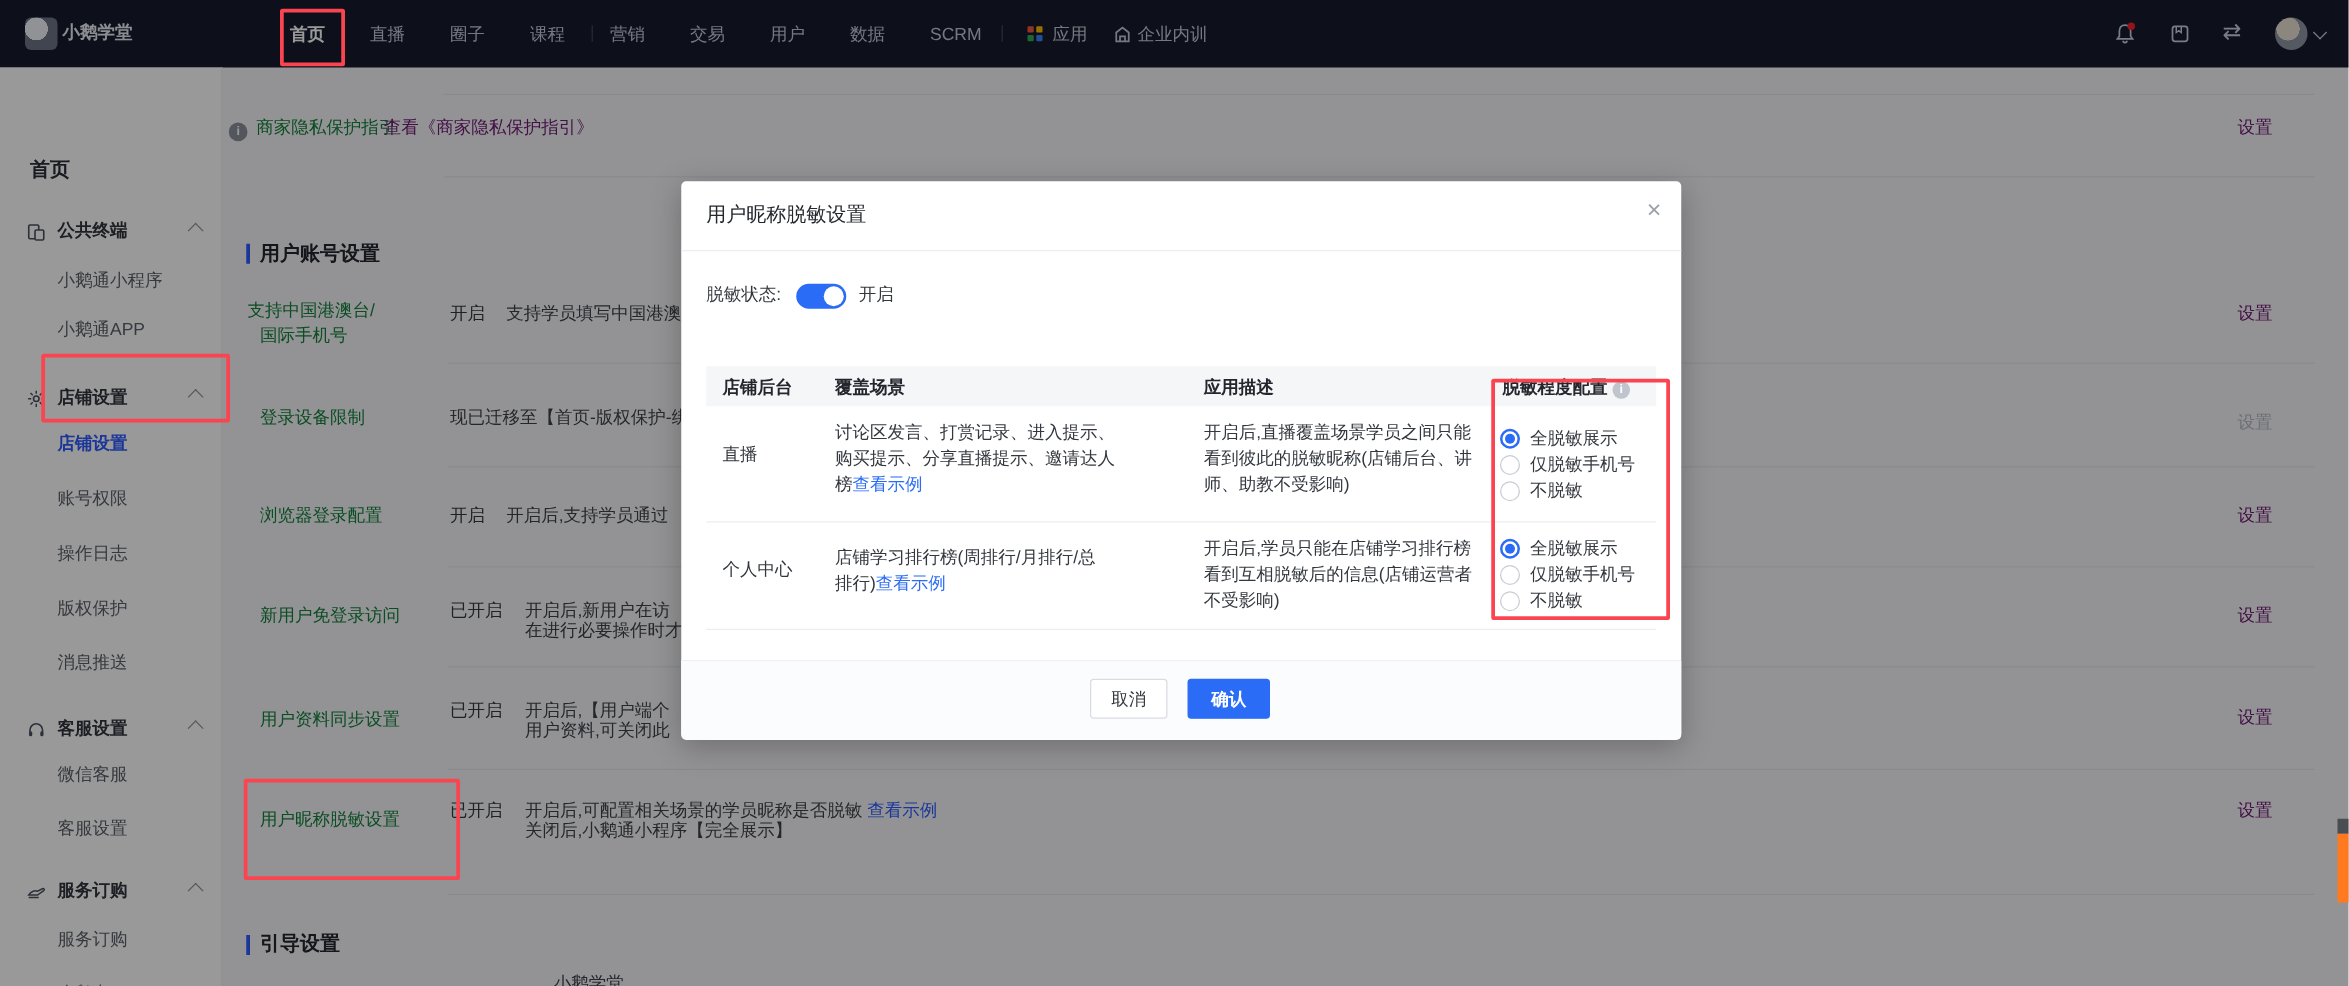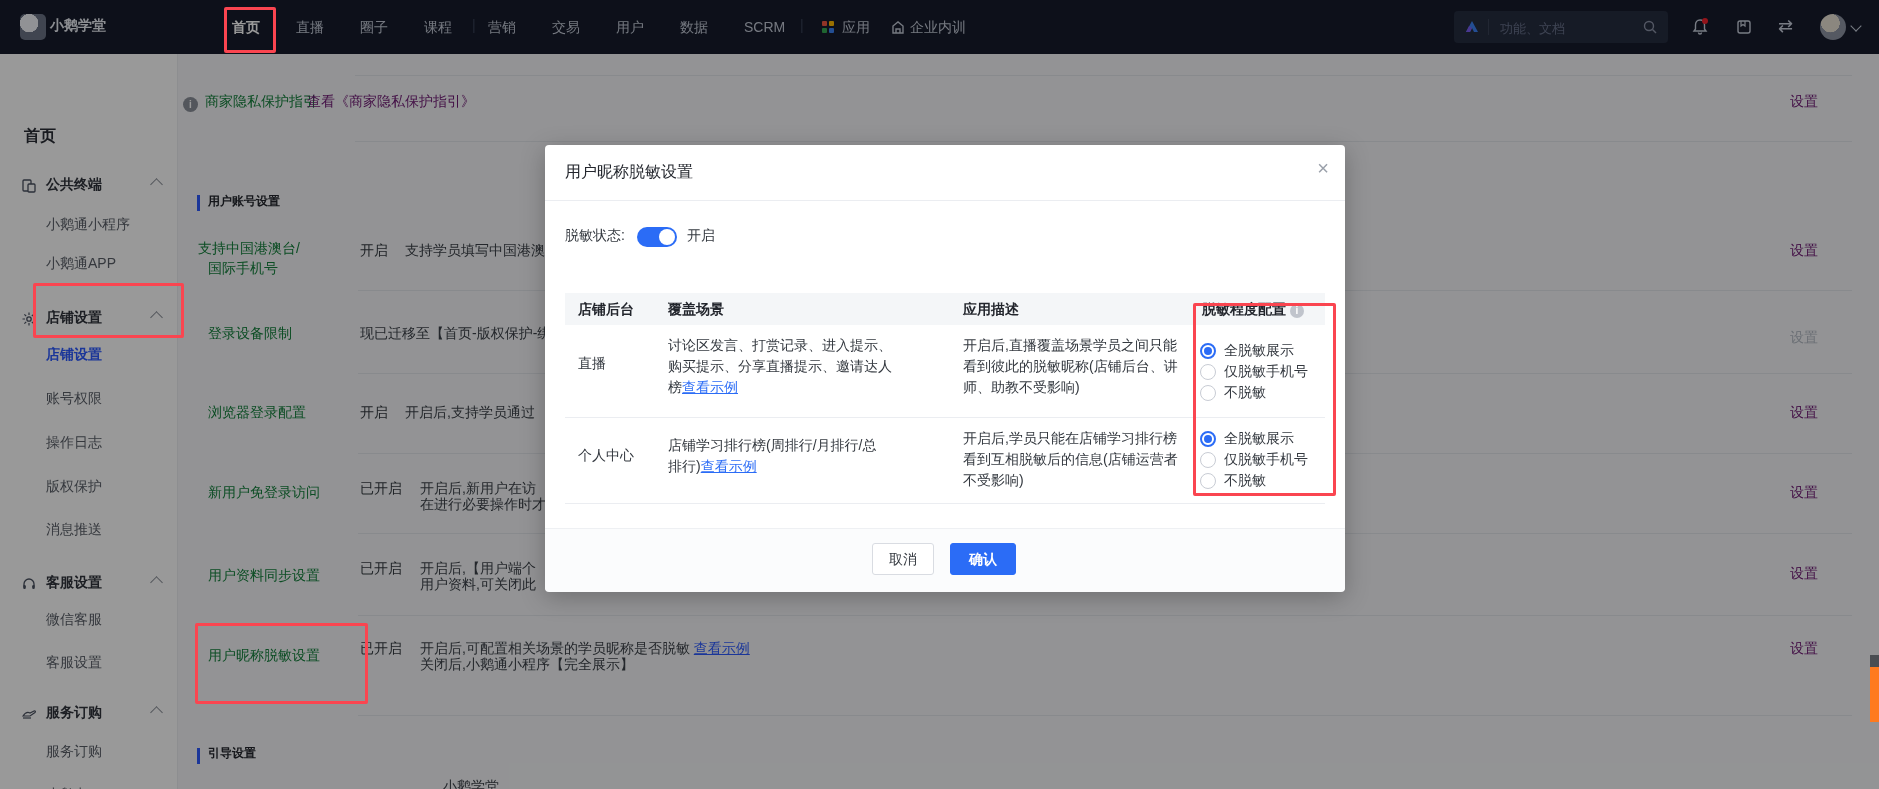--- a/index.html
+++ b/index.html
@@ -26,23 +26,23 @@
   .side-item{position:absolute;left:46px;color:#5a5f68;cursor:pointer;white-space:nowrap;}
   .side-item.active{color:#2e5bff;font-weight:bold;}
   .side-ic{position:absolute;left:21px;width:16px;height:16px;color:#4a5160;}
   .caret{position:absolute;left:152px;width:8px;height:8px;border-left:1.5px solid #8b9099;border-top:1.5px solid #8b9099;transform:rotate(45deg);}
   
   .c-label{position:absolute;color:#15803d;font-weight:normal;line-height:20px;white-space:nowrap;}
   .c-status{position:absolute;color:#33383f;line-height:20px;white-space:nowrap;}
   .c-desc{position:absolute;color:#3d424a;line-height:20px;white-space:nowrap;}
   .c-action{position:absolute;color:#701a75;line-height:20px;cursor:pointer;}
   .c-action.disabled{color:#b4bac4;}
-  .c-link{color:#2e5bff;cursor:pointer;text-decoration:underline;}
+  .c-link{color:#2e5bff;cursor:pointer;}
   .sec-bar{position:absolute;width:3px;height:16px;background:#2e5bff;}
-  .sec-title{position:absolute;font-size:12px;font-weight:bold;color:#23262d;white-space:nowrap;}
+  .sec-title{position:absolute;font-size:16px;font-weight:bold;color:#23262d;white-space:nowrap;}
   .info-dot{display:inline-block;width:15px;height:15px;border-radius:50%;background:#8a8f99;color:#fff;
             font-size:10px;line-height:15px;text-align:center;font-weight:bold;vertical-align:-2px;}
   
   #overlay{position:absolute;left:0;top:0;width:1879px;height:789px;background:rgba(0,0,0,0.40);z-index:10;}
   #modal{position:absolute;left:545px;top:145px;width:800px;height:446px;background:#fff;border-radius:4px;
          box-shadow:0 6px 24px rgba(0,0,0,.25);z-index:20;}
   .m-title{position:absolute;left:20px;top:17px;font-size:16px;color:#23262d;}
   .m-close{position:absolute;right:16px;top:12px;font-size:20px;color:#9aa0aa;cursor:pointer;}
   .m-hdiv{position:absolute;left:0;top:55px;width:100%;height:1px;background:#ebedf1;}
   .toggle{position:absolute;width:40px;height:20px;border-radius:10px;background:#2b6cf6;cursor:pointer;}
@@ -90,32 +90,20 @@
       <span class="abs" style="left:7px;top:0;width:5px;height:5px;background:#ffbb00;border-radius:1px"></span>
       <span class="abs" style="left:0;top:7px;width:5px;height:5px;background:#34a853;border-radius:1px"></span>
       <span class="abs" style="left:7px;top:7px;width:5px;height:5px;background:#3b82f6;border-radius:1px"></span>
     </div>
     <div class="nav-item" style="left:842px">应用</div>
     <svg class="abs" style="left:890px;top:19px" width="16" height="16" viewBox="0 0 16 16">
       <path d="M3 14 V7 L8 3 L13 7 V14 Z M6 14 V10 H10 V14" fill="none" stroke="#c3c9d6" stroke-width="1.4"></path>
     </svg>
     <div class="nav-item" style="left:910px">企业内训</div>
 
-    <div id="searchbox">
-      <svg class="abs" style="left:10px;top:8px" width="16" height="16" viewBox="0 0 16 16">
-        <path d="M8 2 L14 13 H10 L8 9 L6 13 H2 Z" fill="#3b82f6"></path>
-        <path d="M8 9 L6 13 H2 L5 7 Z" fill="#7c5cf0"></path>
-      </svg>
-      <span class="sbox-sep"></span>
-      <input type="text" placeholder="功能、文档" style="">
-      <svg class="abs" style="left:188px;top:8px" width="16" height="16" viewBox="0 0 16 16">
-        <circle cx="7" cy="7" r="4.5" fill="none" stroke="#8b93a7" stroke-width="1.4"></circle>
-        <line x1="10.5" y1="10.5" x2="14" y2="14" stroke="#8b93a7" stroke-width="1.4"></line>
-      </svg>
-    </div>
     <svg class="abs" style="left:1690px;top:17px" width="20" height="20" viewBox="0 0 20 20">
       <path d="M10 3 C7 3 5.5 5 5.5 8 V12 L4 14 H16 L14.5 12 V8 C14.5 5 13 3 10 3 Z" fill="none" stroke="#c9cfdd" stroke-width="1.4"></path>
       <path d="M8.5 15.5 a1.5 1.5 0 0 0 3 0" fill="none" stroke="#c9cfdd" stroke-width="1.4"></path>
       <circle cx="15" cy="4" r="3" fill="#f5222d"></circle>
     </svg>
     <svg class="abs" style="left:1734px;top:17px" width="20" height="20" viewBox="0 0 20 20">
       <rect x="4" y="4" width="12" height="12" rx="2" fill="none" stroke="#c9cfdd" stroke-width="1.4"></rect>
       <path d="M7 4 V9 L9 7.5 L11 9 V4" fill="none" stroke="#c9cfdd" stroke-width="1.2"></path>
     </svg>
     <div class="abs" style="left:1778px;top:15px;font-size:18px;color:#c9cfdd">⇄</div>

